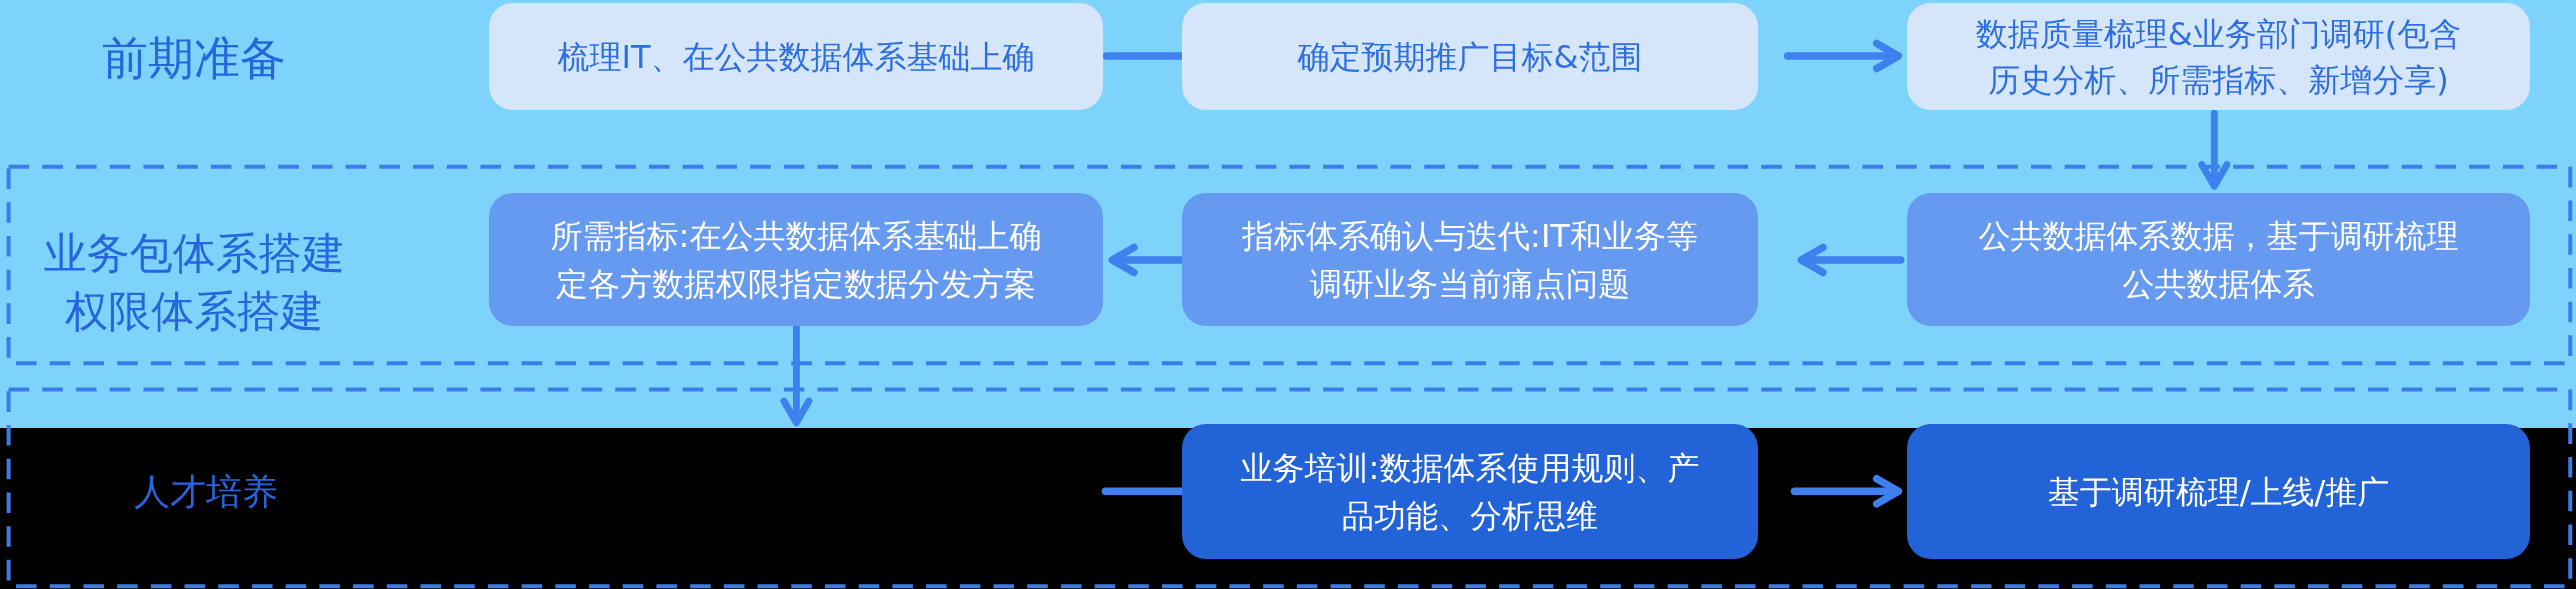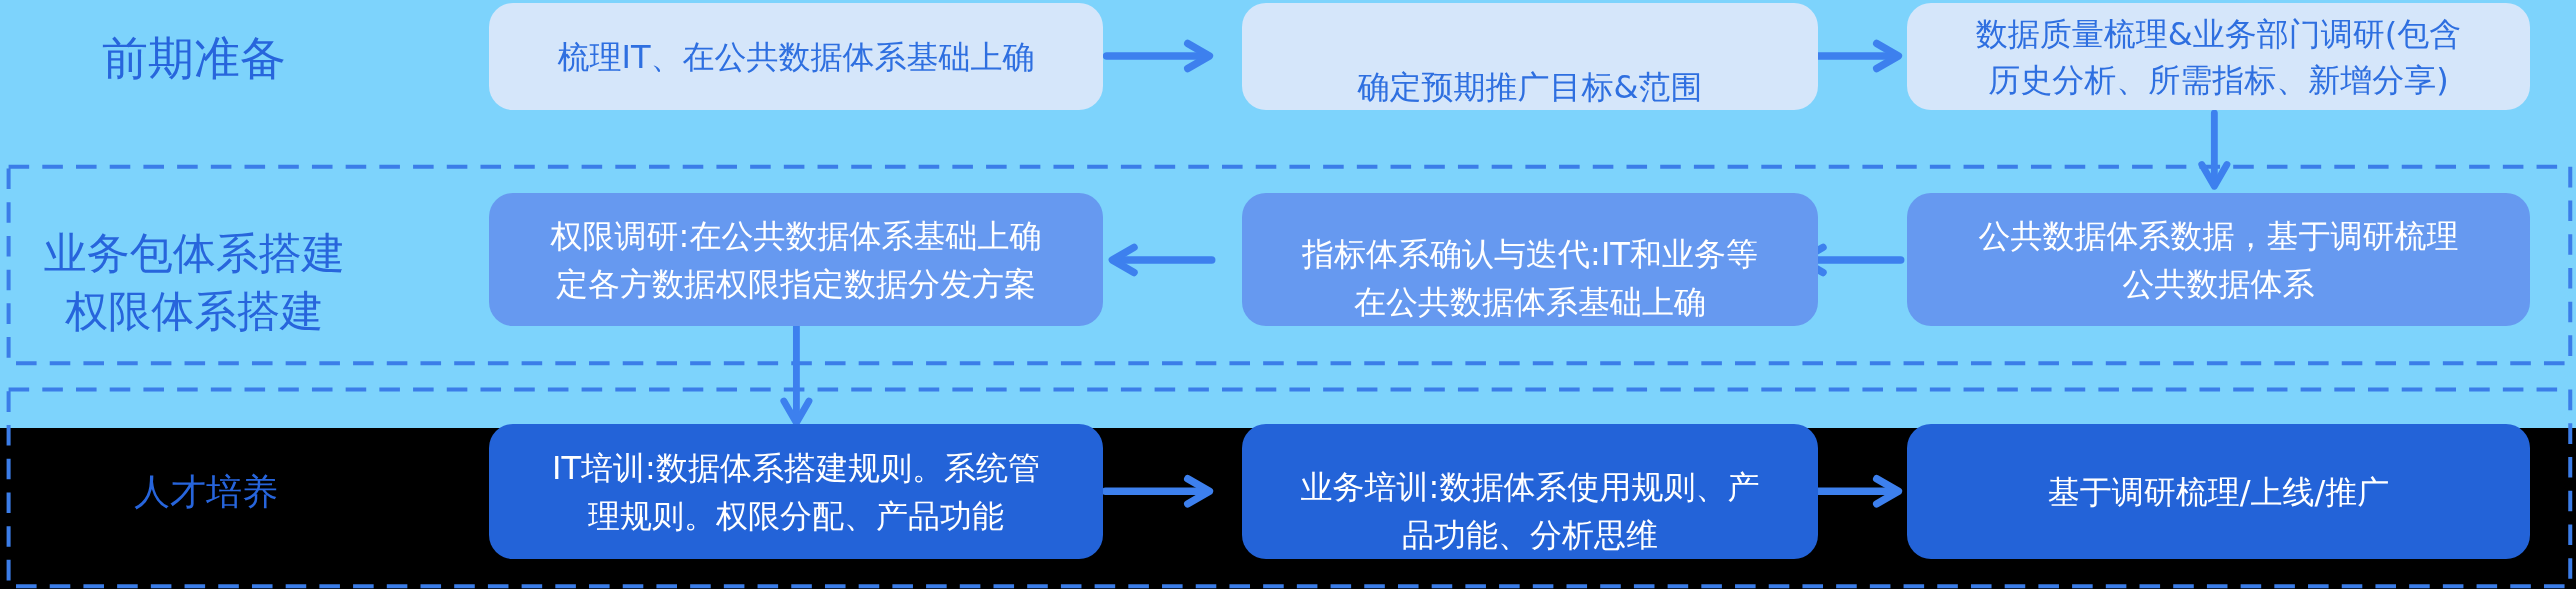--- a/index.html
+++ b/index.html
@@ -60,21 +60,21 @@
     line-height: 48px;
   }
   
   .row1 { background: #d5e6fa; color: #2e6fe0; top: 3.4px; height: 107px; }
   .row1 .box-text { line-height: 46px; }
   
   .row2 { background: #6699f0; color: #ffffff; top: 193px; height: 133px; }
   
   .row3 { background: #2363d8; color: #ffffff; top: 424px; height: 135px; }
   .col1 { left: 489px;  width: 614px; }
-  .col2 { left: 1242px; width: 576px; align-items: flex-end; }
+  .col2 { left: 1182px; width: 576px; }
   .col3 { left: 1907px; width: 623px; }
 </style>
 </head>
 <body>
 
 <div id="diagram">
 
   <svg id="connector-layer" viewBox="0 0 4507 1031" xmlns="http://www.w3.org/2000/svg">
 
     <rect x="14" y="292" width="4484" height="344" fill="none" stroke="#3b7de8" stroke-width="7" stroke-dasharray="36 23"></rect>
@@ -128,36 +128,32 @@
   </div>
   <div class="flow-box row1 col2">
     <span class="box-text">确定预期推广目标&amp;范围</span>
   </div>
   <div class="flow-box row1 col3">
     <span class="box-text">数据质量梳理&amp;业务部门调研(包含
 历史分析、所需指标、新增分享)</span>
   </div>
 
   <div class="flow-box row2 col1">
-    <span class="box-text">权限调研:在公共数据体系基础上确
+    <span class="box-text">所需指标:在公共数据体系基础上确
 定各方数据权限指定数据分发方案</span>
   </div>
   <div class="flow-box row2 col2">
     <span class="box-text">指标体系确认与迭代:IT和业务等
-在公共数据体系基础上确</span>
+调研业务当前痛点问题</span>
   </div>
   <div class="flow-box row2 col3">
     <span class="box-text">公共数据体系数据，基于调研梳理
 公共数据体系</span>
   </div>
 
-  <div class="flow-box row3 col1">
-    <span class="box-text">IT培训:数据体系搭建规则。系统管
-理规则。权限分配、产品功能</span>
-  </div>
   <div class="flow-box row3 col2">
     <span class="box-text">业务培训:数据体系使用规则、产
 品功能、分析思维</span>
   </div>
   <div class="flow-box row3 col3">
     <span class="box-text">基于调研梳理/上线/推广</span>
   </div>
 
 </div>
 

